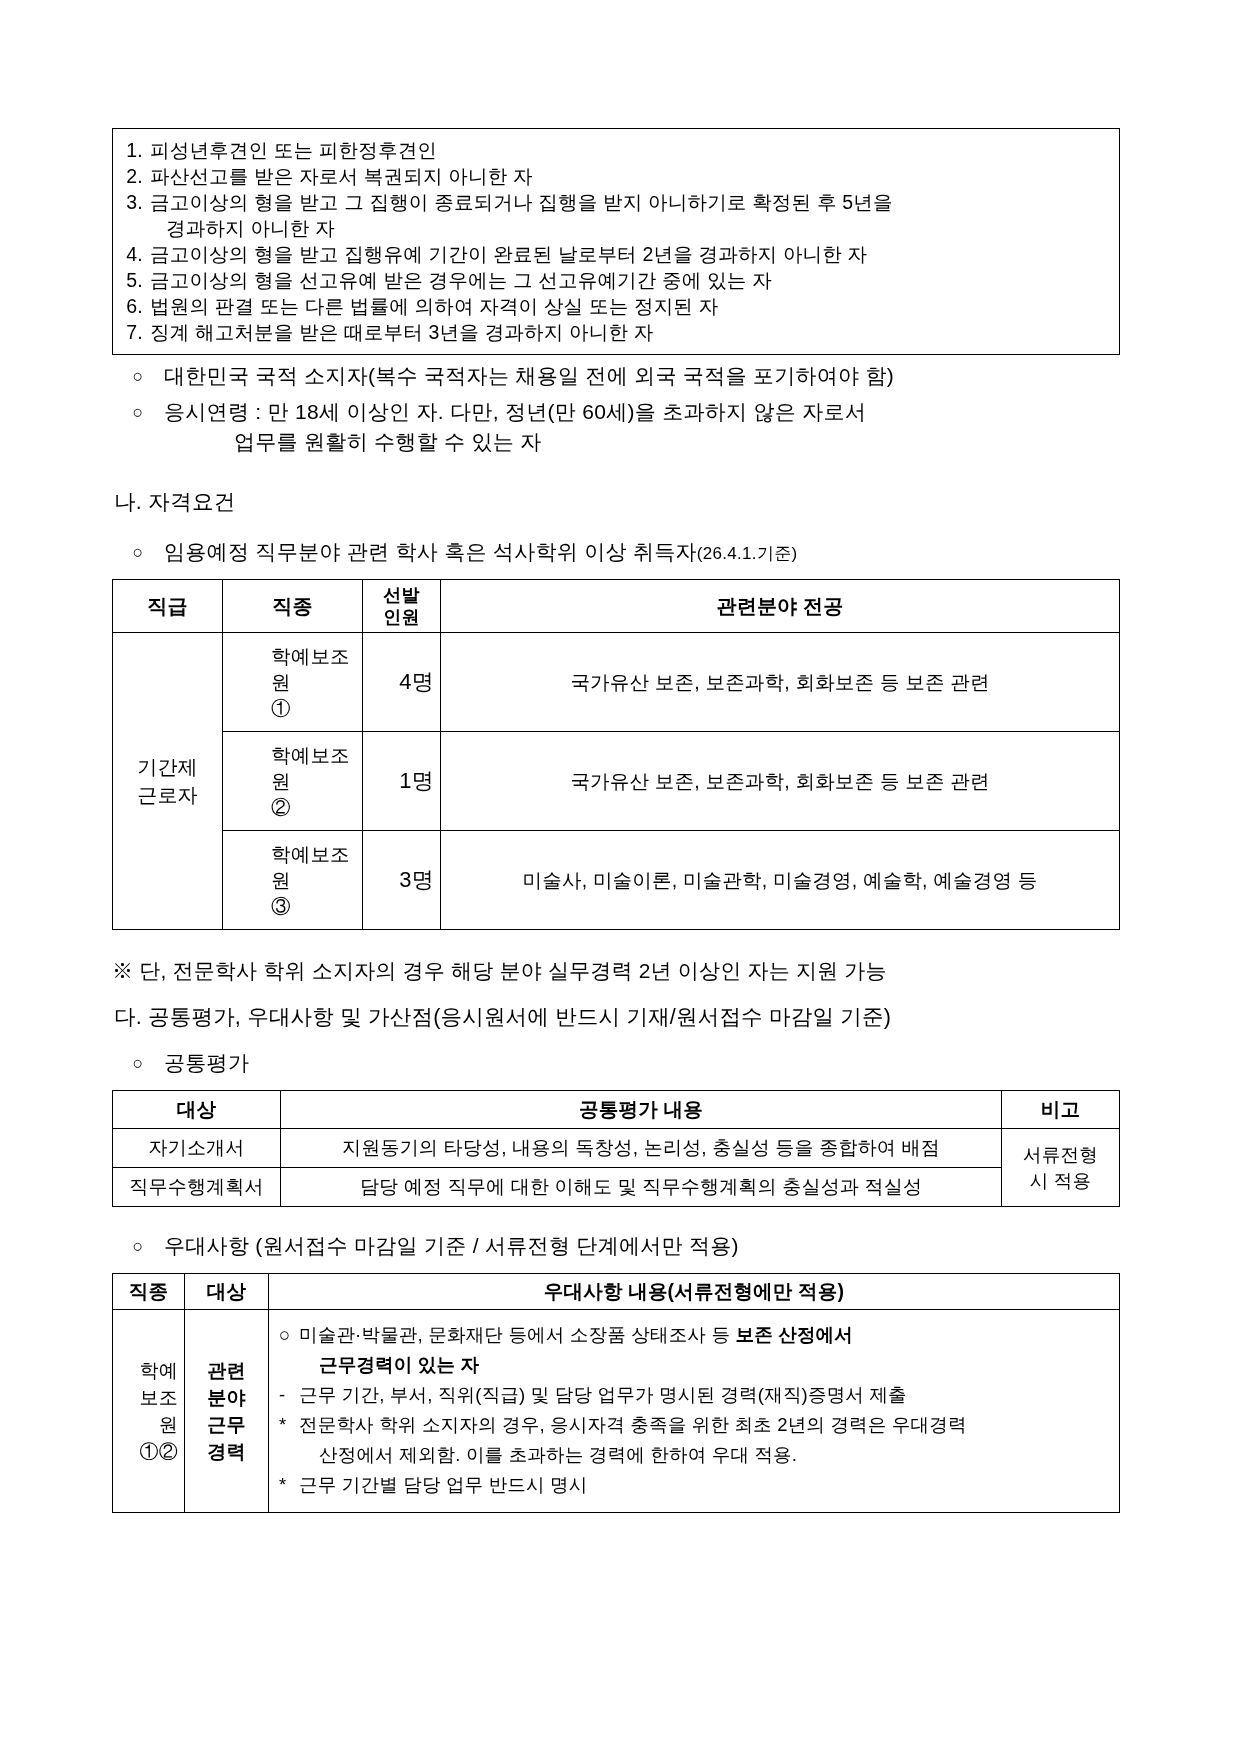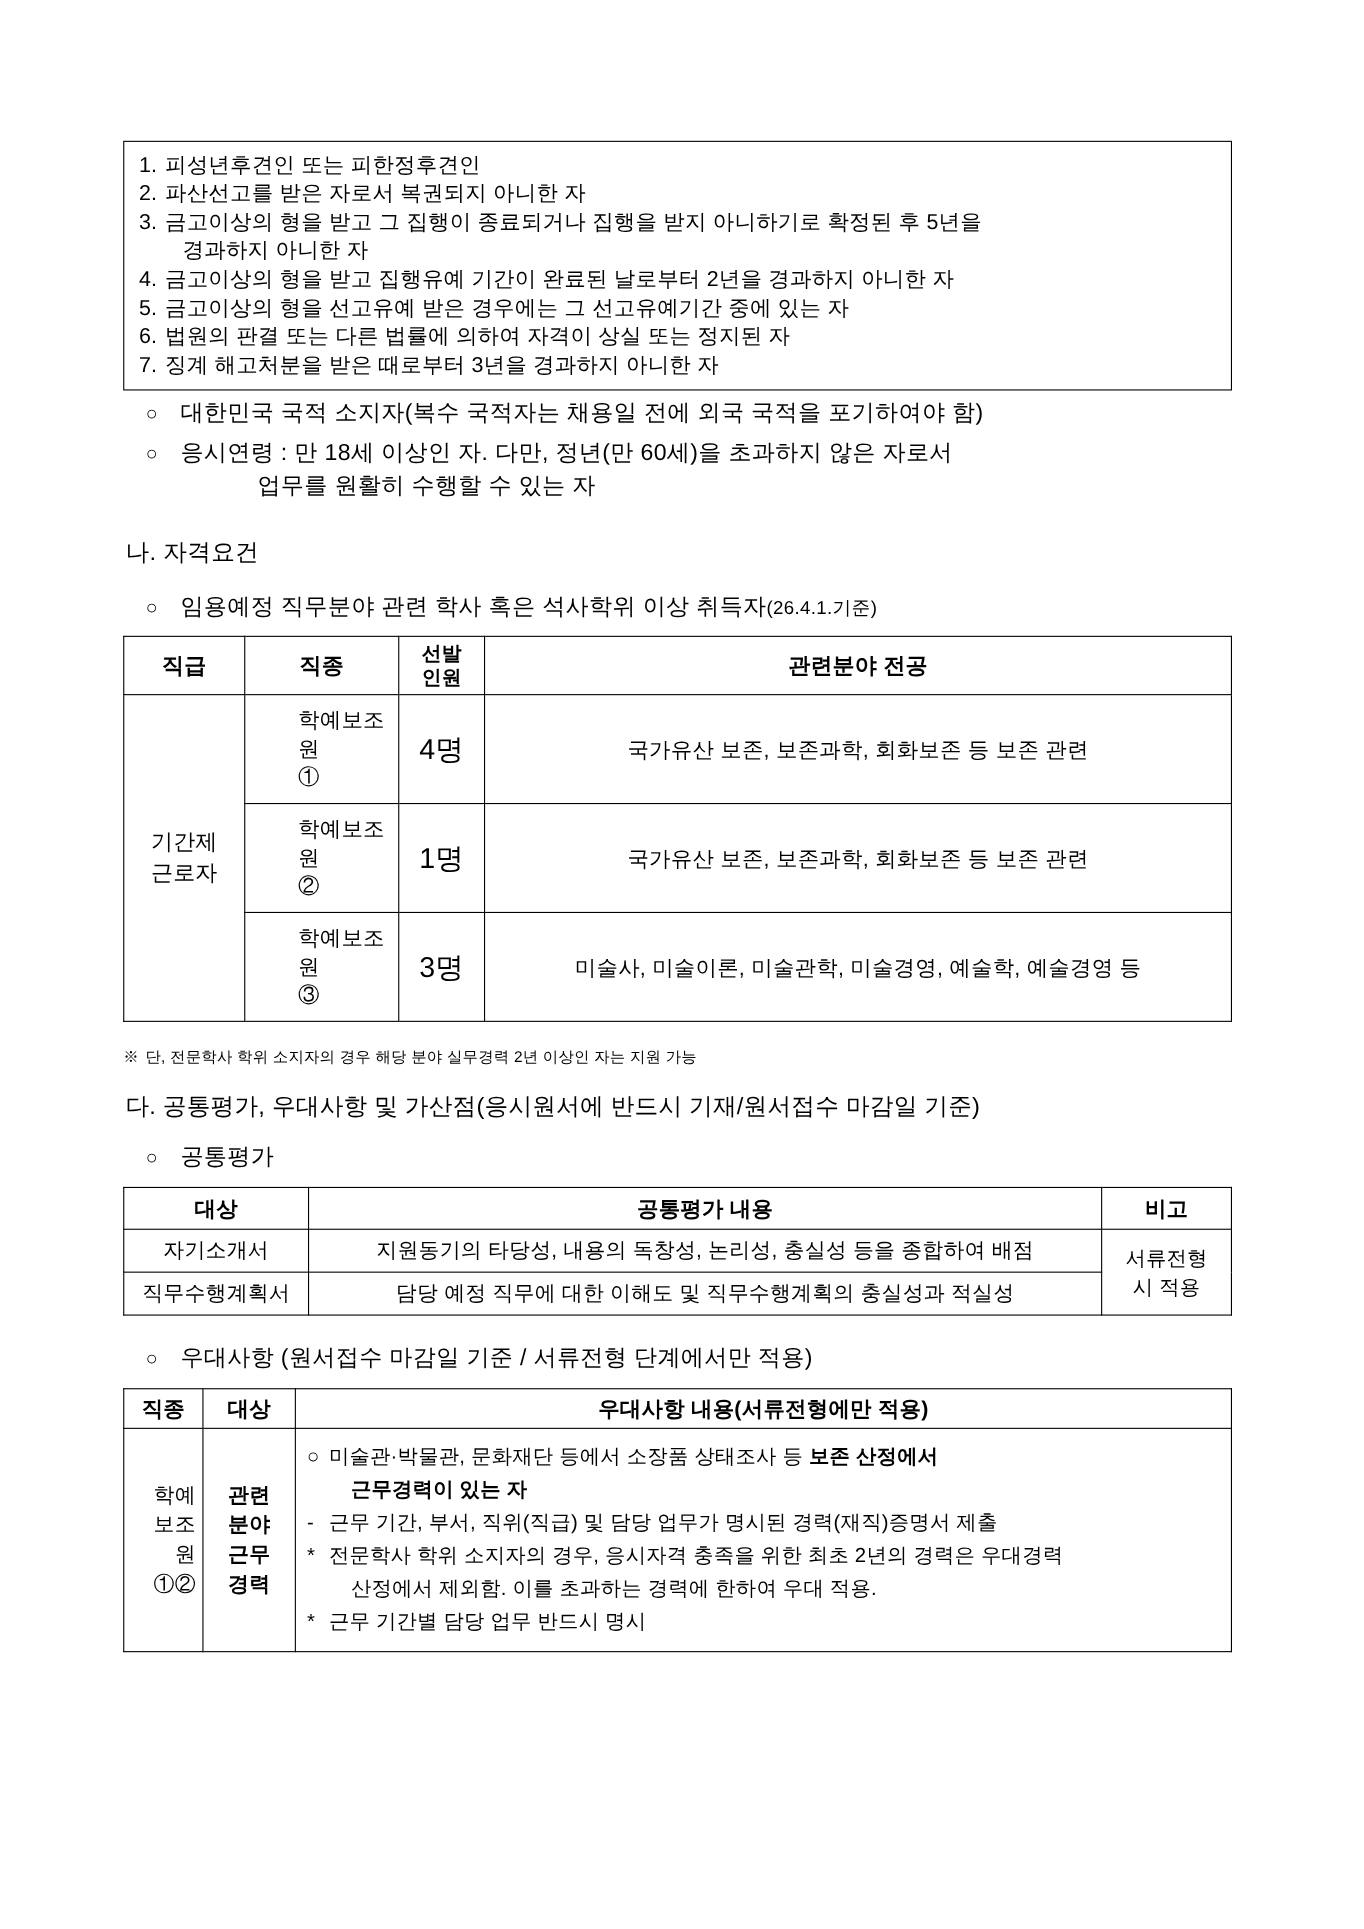--- a/index.html
+++ b/index.html
@@ -133,35 +133,35 @@
     line-height: 28px;
   }
   #qual-table td.cell-type {
     font-size: 19.5px;
     line-height: 26px;
     padding-top: 10px;
     padding-bottom: 10px;
     padding-left: 48px;
   }
   #qual-table td.cell-num {
-    text-align: center;
-    font-size: 26px;
+    text-align: right;
+    font-size: 22px;
   }
   #qual-table td.cell-major {
     text-align: center;
     font-size: 19.5px;
   }
   #qual-table tr.row-tall td { height: 68px; }
 
   
   .note-line {
-    font-size: 14px;
+    font-size: 21px;
     line-height: 30px;
     letter-spacing: 0.2px;
-    margin-top: 16px;
+    margin-top: 26px;
   }
   .note-line .mark { margin-right: 6px; }
 
   .lvl-da {
     font-size: 21.5px;
     line-height: 30px;
     margin-top: 16px;
     letter-spacing: 0.2px;
     padding-left: 2px;
   }

